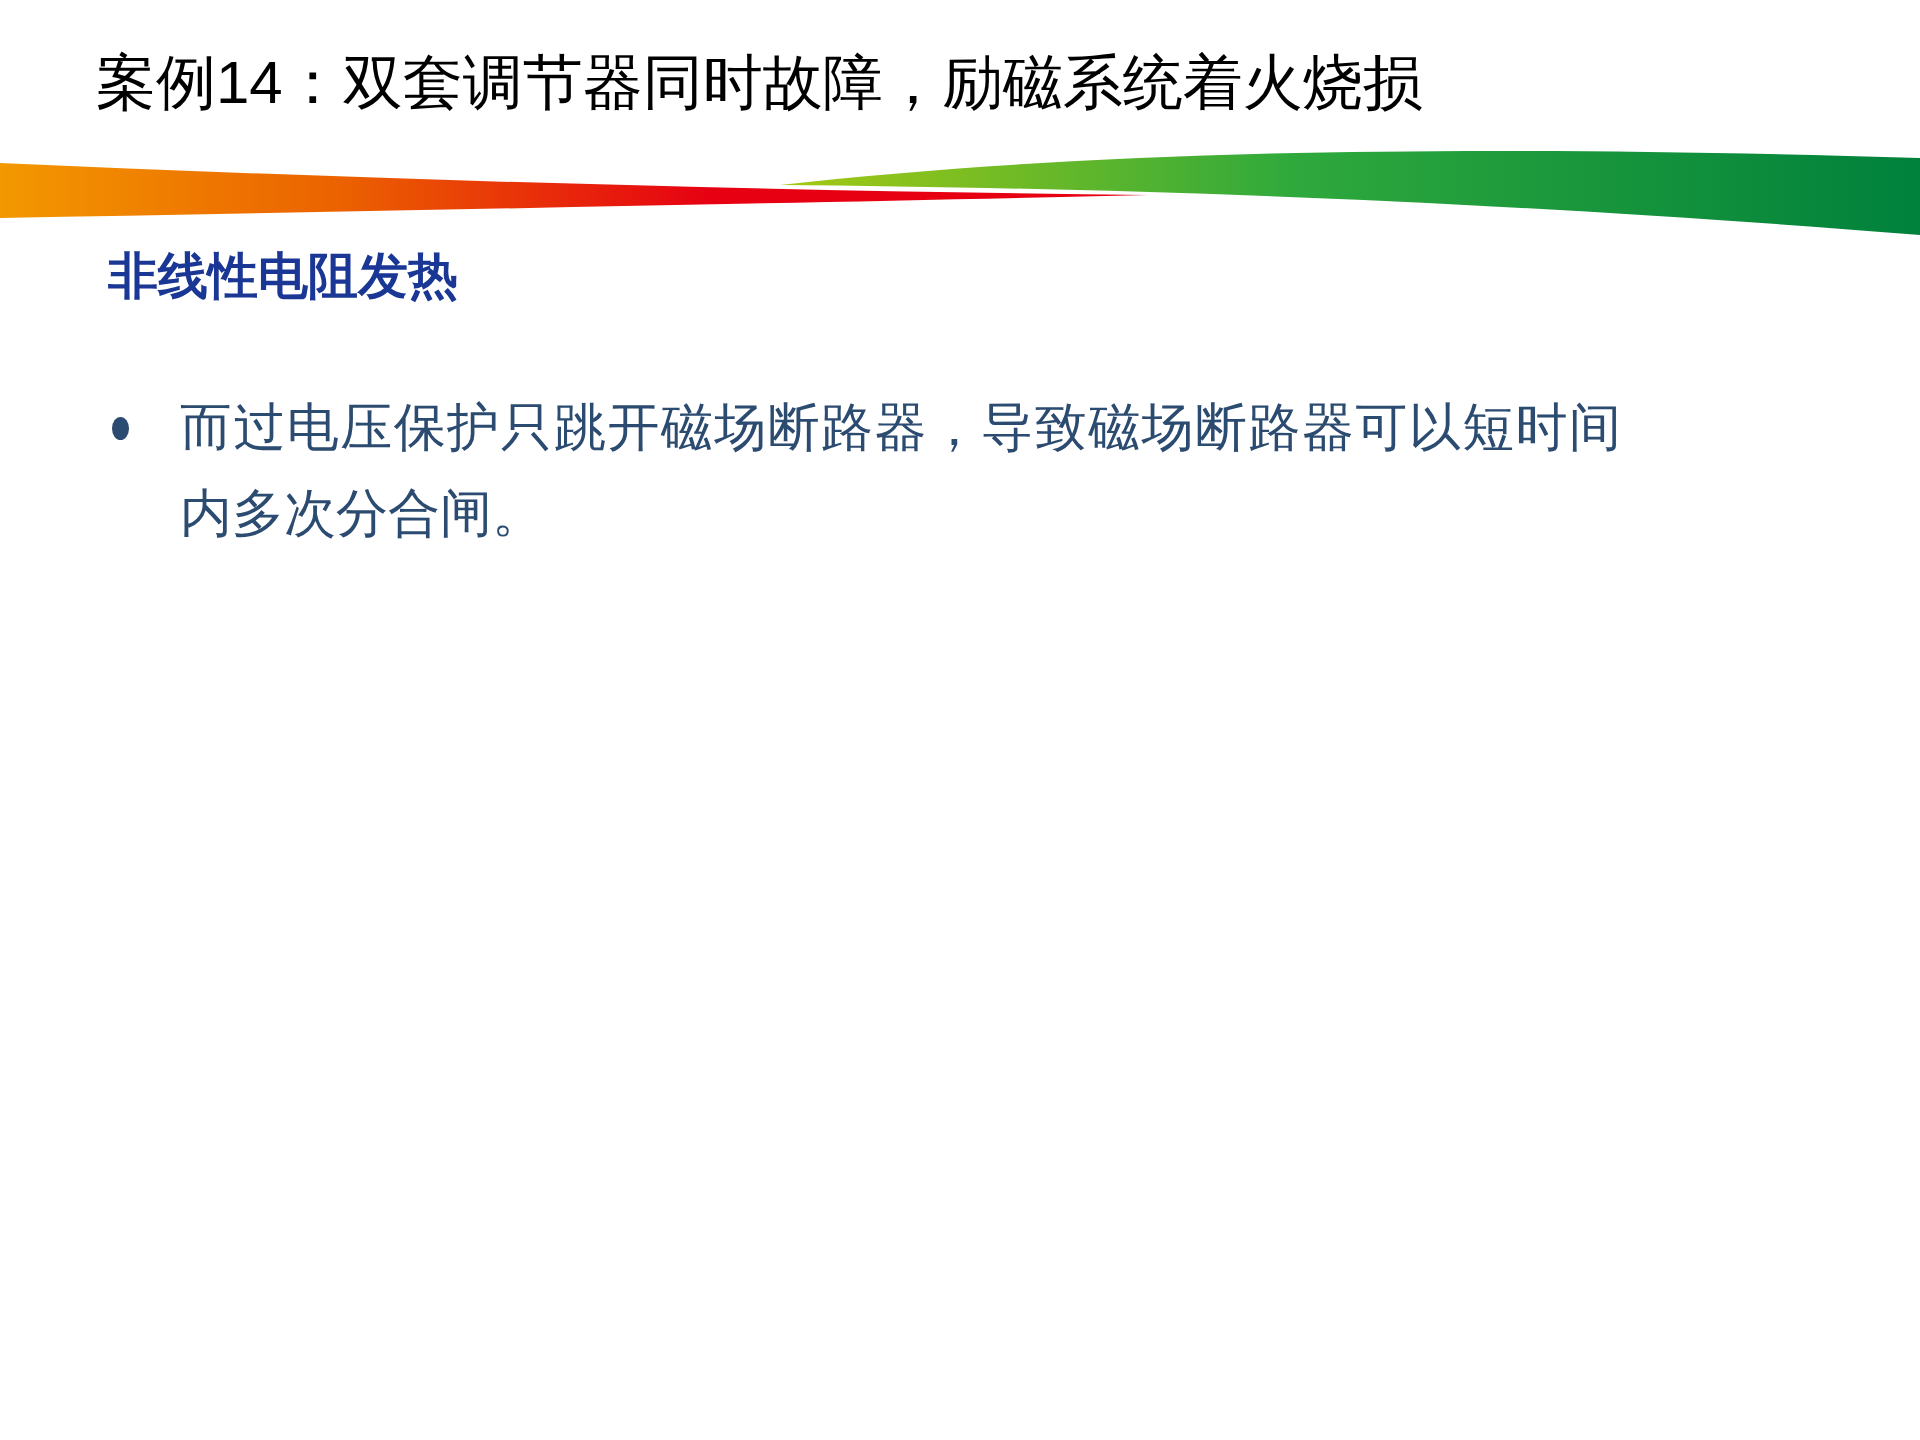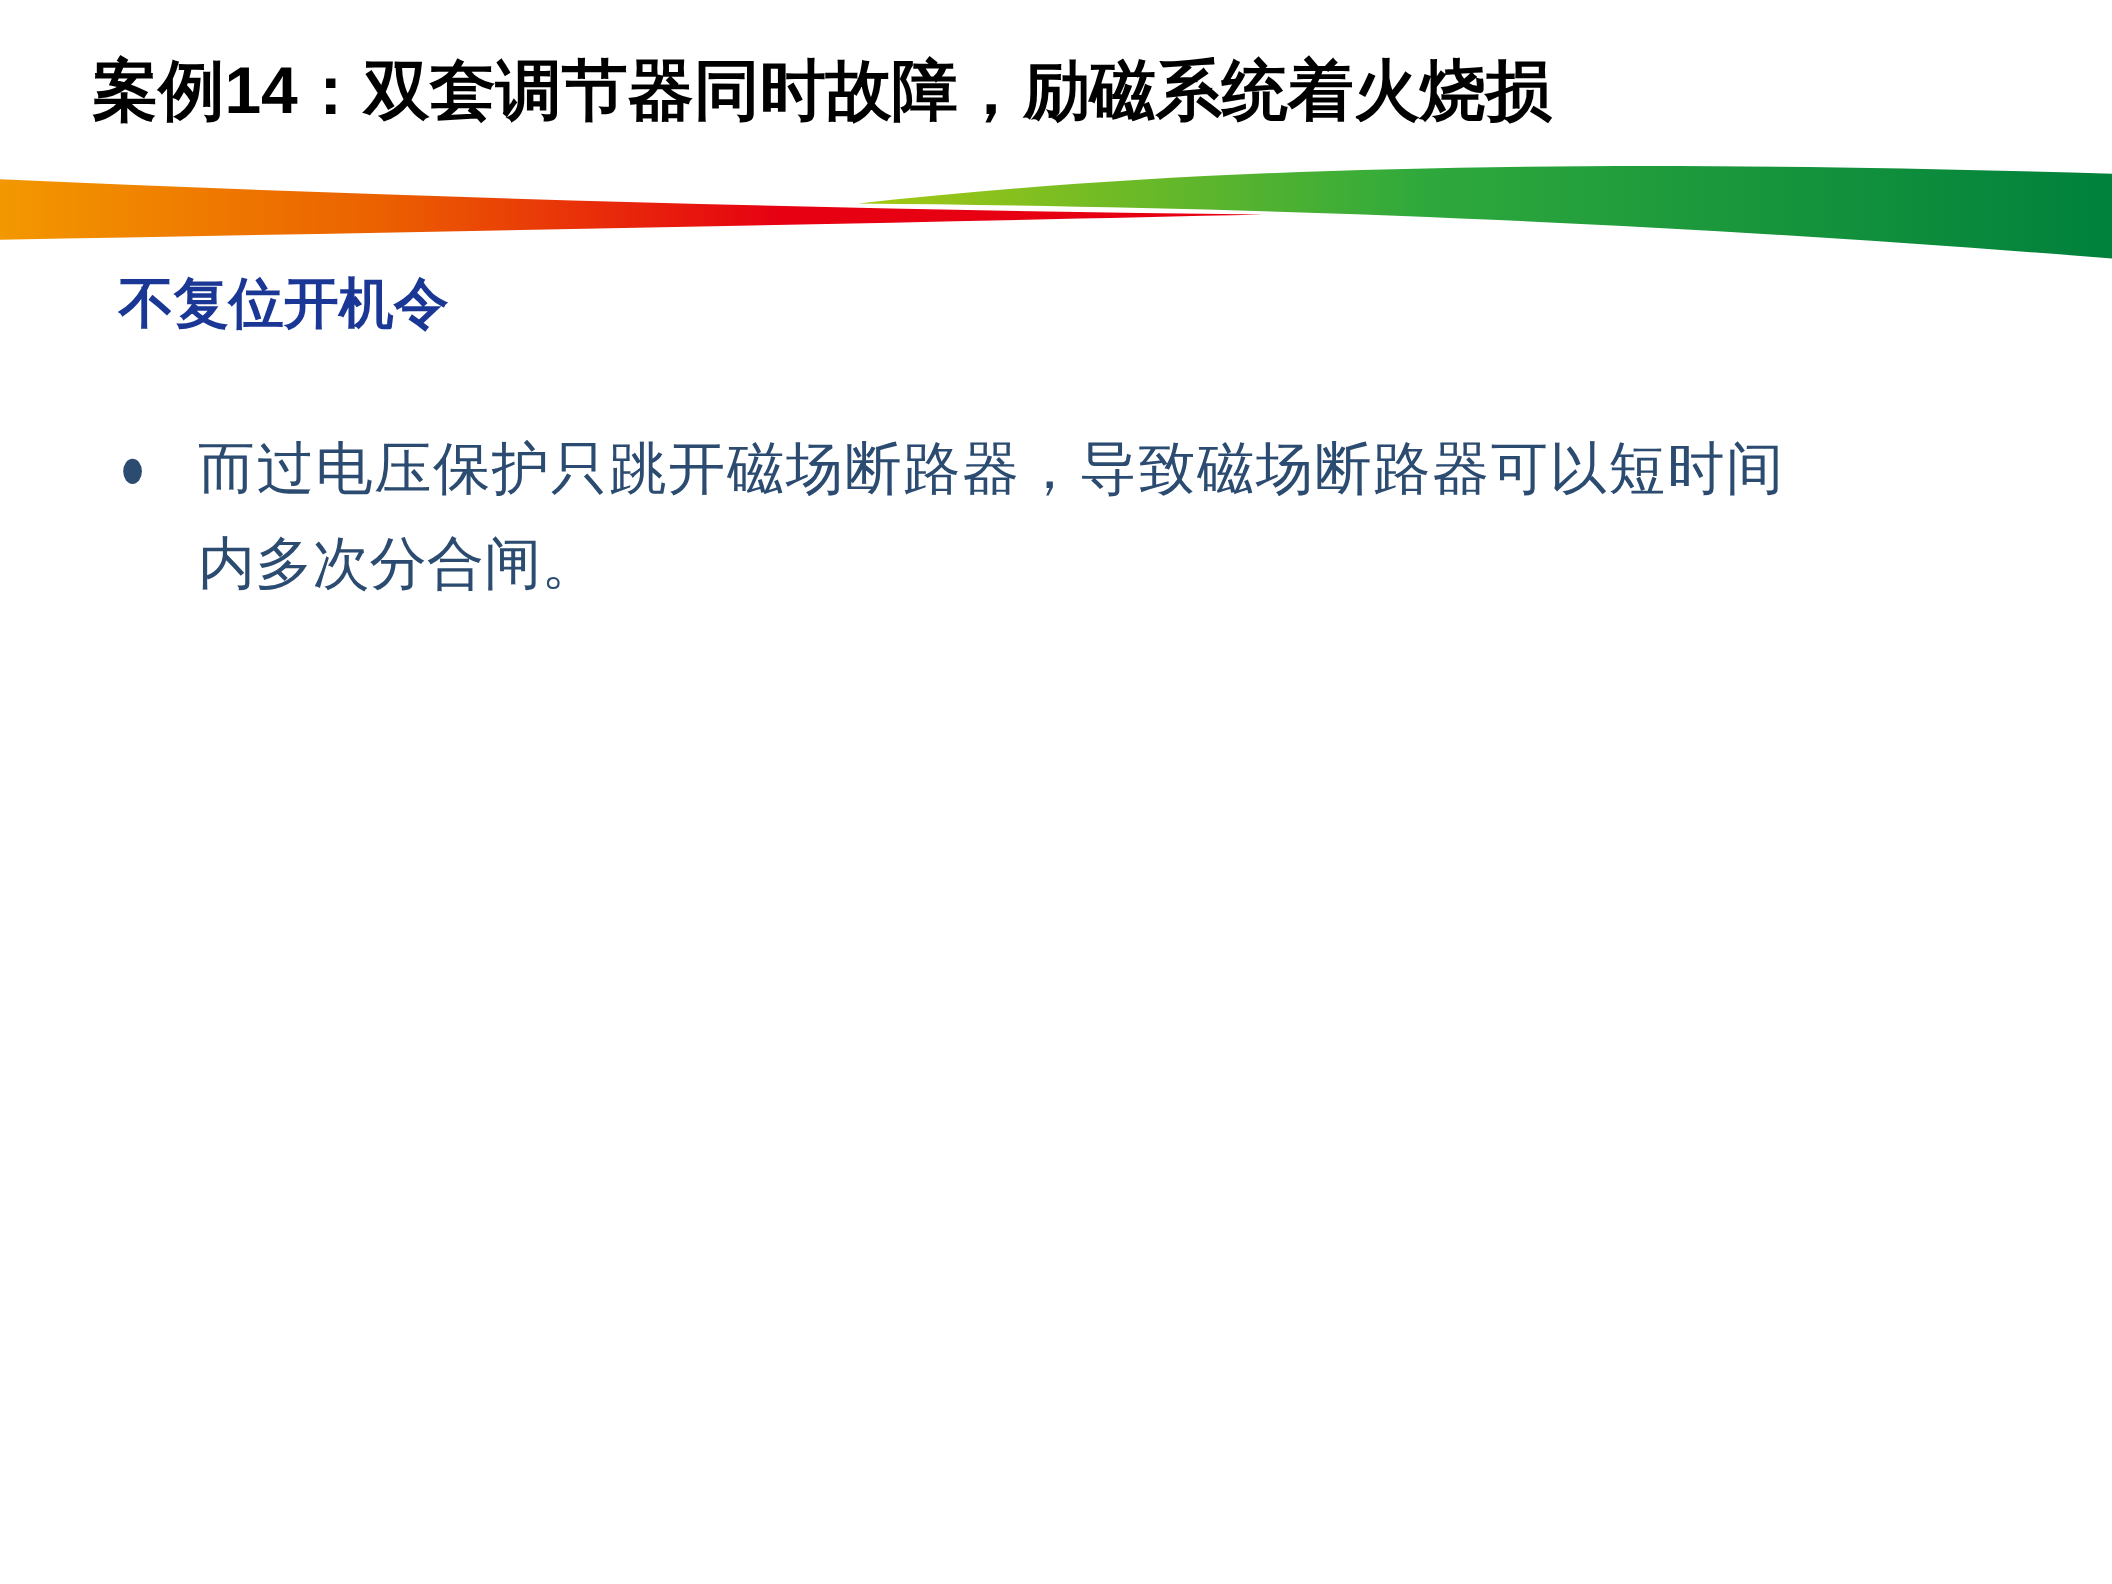--- a/index.html
+++ b/index.html
@@ -6,26 +6,26 @@
   .slide{
     position:relative;
     width:1920px;
     height:1440px;
     background:#ffffff;
     overflow:hidden;
     font-family:"Liberation Sans", sans-serif;
   }
   .slide-title{
     position:absolute;
-    left:84px;
+    left:96px;
     top:48px;
     margin:0;
     font-size:60px;
     line-height:1.15;
-    font-weight:700;
+    font-weight:400;
     letter-spacing:0px;
     color:var(--title,#000);
     white-space:nowrap;
     font-family:"Liberation Sans", sans-serif;
   }
   .ribbon{
     position:absolute;
     left:0;
     top:138px;
     width:1920px;
@@ -99,21 +99,21 @@
       <linearGradient id="greenGrad" gradientUnits="userSpaceOnUse" x1="780" y1="0" x2="1920" y2="0">
         <stop offset="0" class="stop-lgreen"></stop>
         <stop offset="0.45" class="stop-mgreen"></stop>
         <stop offset="1" class="stop-dgreen"></stop>
       </linearGradient>
     </defs>
     <path d="M0,25 C380,42 780,53 1148,57 C800,65 380,73 0,80 Z" fill="url(#redGrad)"></path>
     <path d="M780,47 C1060,16 1400,4 1920,20 L1920,97 C1460,60 1100,50 780,47 Z" fill="url(#greenGrad)"></path>
   </svg>
 
-  <h2 class="section-heading">不复位开机令</h2>
+  <h2 class="section-heading">非线性电阻发热</h2>
 
   <ul class="bullet-list">
       <li>
       <span class="bullet-marker"></span>
       <span>而过电压保护只跳开磁场断路器，导致磁场断路器可以短时间内多次分合闸。</span>
     </li>
     </ul>
 
 </div>
 

